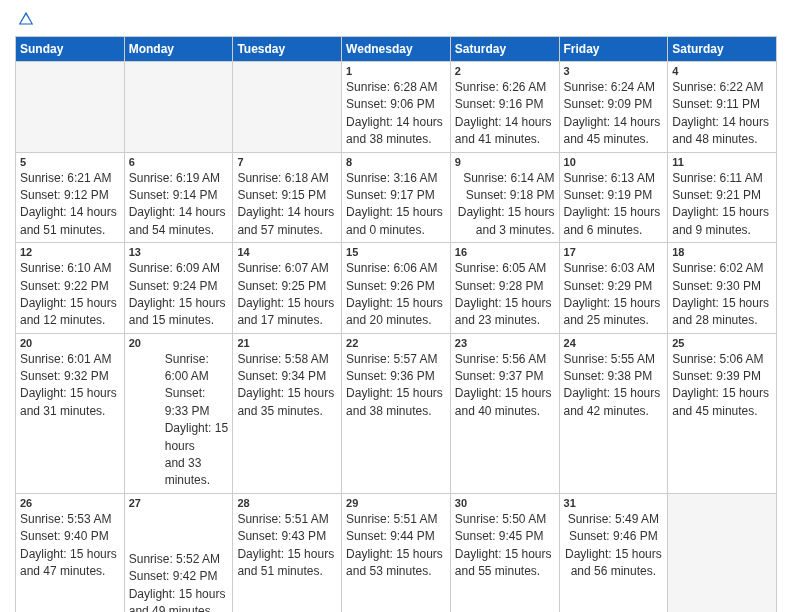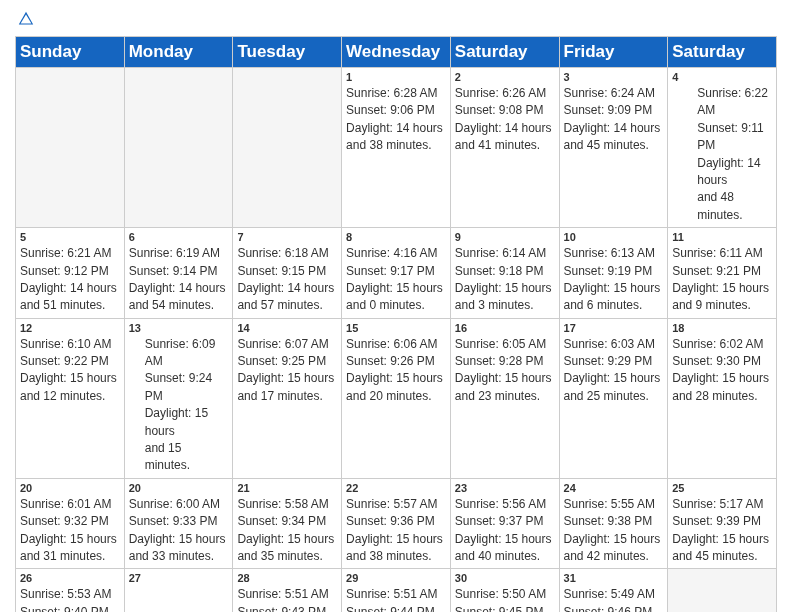--- a/index.html
+++ b/index.html
@@ -54,21 +54,21 @@
       color: #555;
     }
     .calendar {
       width: 100%;
       border-collapse: collapse;
       table-layout: fixed;
     }
     .calendar th {
       background: #1565c0;
       color: #fff;
-      font-size: 17px;
+      font-size: 12px;
       padding: 5px 4px;
       text-align: left;
       border: 1px solid #ccc;
     }
     .calendar td {
       border: 1px solid #ccc;
       vertical-align: top;
       padding: 3px 4px;
       font-size: 9.5px;
       color: #333;
@@ -128,34 +128,34 @@
           <td>
             <div class="day-num">1</div>
             <div class="day-detail" style="white-space: pre-line;">Sunrise: 6:28 AM
 Sunset: 9:06 PM
 Daylight: 14 hours
 and 38 minutes.</div>
           </td>
           <td>
             <div class="day-num">2</div>
             <div class="day-detail" style="white-space: pre-line;">Sunrise: 6:26 AM
-Sunset: 9:08 PM
+Sunset: 9:16 PM
 Daylight: 14 hours
 and 41 minutes.</div>
           </td>
           <td>
             <div class="day-num">3</div>
             <div class="day-detail" style="white-space: pre-line;">Sunrise: 6:24 AM
 Sunset: 9:09 PM
 Daylight: 14 hours
 and 45 minutes.</div>
           </td>
           <td>
             <div class="day-num">4</div>
-            <div class="day-detail" style="white-space: pre-line; margin-left: 25px;">Sunrise: 6:22 AM
+            <div class="day-detail" style="white-space: pre-line;">Sunrise: 6:22 AM
 Sunset: 9:11 PM
 Daylight: 14 hours
 and 48 minutes.</div>
           </td>
         </tr>
         <tr>
           <td>
             <div class="day-num">5</div>
             <div class="day-detail" style="white-space: pre-line;">Sunrise: 6:21 AM
 Sunset: 9:12 PM
@@ -171,28 +171,28 @@
           </td>
           <td>
             <div class="day-num">7</div>
             <div class="day-detail" style="white-space: pre-line;">Sunrise: 6:18 AM
 Sunset: 9:15 PM
 Daylight: 14 hours
 and 57 minutes.</div>
           </td>
           <td>
             <div class="day-num">8</div>
-            <div class="day-detail" style="white-space: pre-line;">Sunrise: 4:16 AM
+            <div class="day-detail" style="white-space: pre-line;">Sunrise: 3:16 AM
 Sunset: 9:17 PM
 Daylight: 15 hours
 and 0 minutes.</div>
           </td>
           <td>
             <div class="day-num">9</div>
-            <div class="day-detail" style="white-space: pre-line;">Sunrise: 6:14 AM
+            <div class="day-detail" style="white-space: pre-line; text-align: right;">Sunrise: 6:14 AM
 Sunset: 9:18 PM
 Daylight: 15 hours
 and 3 minutes.</div>
           </td>
           <td>
             <div class="day-num">10</div>
             <div class="day-detail" style="white-space: pre-line;">Sunrise: 6:13 AM
 Sunset: 9:19 PM
 Daylight: 15 hours
 and 6 minutes.</div>
@@ -208,21 +208,21 @@
         <tr>
           <td>
             <div class="day-num">12</div>
             <div class="day-detail" style="white-space: pre-line;">Sunrise: 6:10 AM
 Sunset: 9:22 PM
 Daylight: 15 hours
 and 12 minutes.</div>
           </td>
           <td>
             <div class="day-num">13</div>
-            <div class="day-detail" style="white-space: pre-line; margin-left: 16px;">Sunrise: 6:09 AM
+            <div class="day-detail" style="white-space: pre-line;">Sunrise: 6:09 AM
 Sunset: 9:24 PM
 Daylight: 15 hours
 and 15 minutes.</div>
           </td>
           <td>
             <div class="day-num">14</div>
             <div class="day-detail" style="white-space: pre-line;">Sunrise: 6:07 AM
 Sunset: 9:25 PM
 Daylight: 15 hours
 and 17 minutes.</div>
@@ -259,21 +259,21 @@
         <tr>
           <td>
             <div class="day-num">20</div>
             <div class="day-detail" style="white-space: pre-line;">Sunrise: 6:01 AM
 Sunset: 9:32 PM
 Daylight: 15 hours
 and 31 minutes.</div>
           </td>
           <td>
             <div class="day-num">20</div>
-            <div class="day-detail" style="white-space: pre-line;">Sunrise: 6:00 AM
+            <div class="day-detail" style="white-space: pre-line; margin-left: 36px;">Sunrise: 6:00 AM
 Sunset: 9:33 PM
 Daylight: 15 hours
 and 33 minutes.</div>
           </td>
           <td>
             <div class="day-num">21</div>
             <div class="day-detail" style="white-space: pre-line;">Sunrise: 5:58 AM
 Sunset: 9:34 PM
 Daylight: 15 hours
 and 35 minutes.</div>
@@ -294,21 +294,21 @@
           </td>
           <td>
             <div class="day-num">24</div>
             <div class="day-detail" style="white-space: pre-line;">Sunrise: 5:55 AM
 Sunset: 9:38 PM
 Daylight: 15 hours
 and 42 minutes.</div>
           </td>
           <td>
             <div class="day-num">25</div>
-            <div class="day-detail" style="white-space: pre-line;">Sunrise: 5:17 AM
+            <div class="day-detail" style="white-space: pre-line;">Sunrise: 5:06 AM
 Sunset: 9:39 PM
 Daylight: 15 hours
 and 45 minutes.</div>
           </td>
         </tr>
         <tr>
           <td>
             <div class="day-num">26</div>
             <div class="day-detail" style="white-space: pre-line;">Sunrise: 5:53 AM
 Sunset: 9:40 PM
@@ -338,21 +338,21 @@
           </td>
           <td>
             <div class="day-num">30</div>
             <div class="day-detail" style="white-space: pre-line;">Sunrise: 5:50 AM
 Sunset: 9:45 PM
 Daylight: 15 hours
 and 55 minutes.</div>
           </td>
           <td>
             <div class="day-num">31</div>
-            <div class="day-detail" style="white-space: pre-line;">Sunrise: 5:49 AM
+            <div class="day-detail" style="white-space: pre-line; text-align: center;">Sunrise: 5:49 AM
 Sunset: 9:46 PM
 Daylight: 15 hours
 and 56 minutes.</div>
           </td>
           <td class="empty"></td>
         </tr>
       </tbody>
   </table>
 </div>
 

